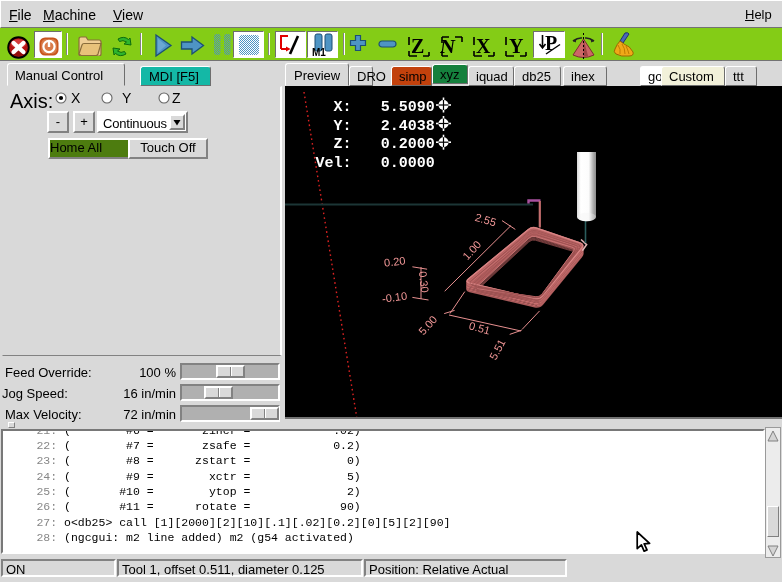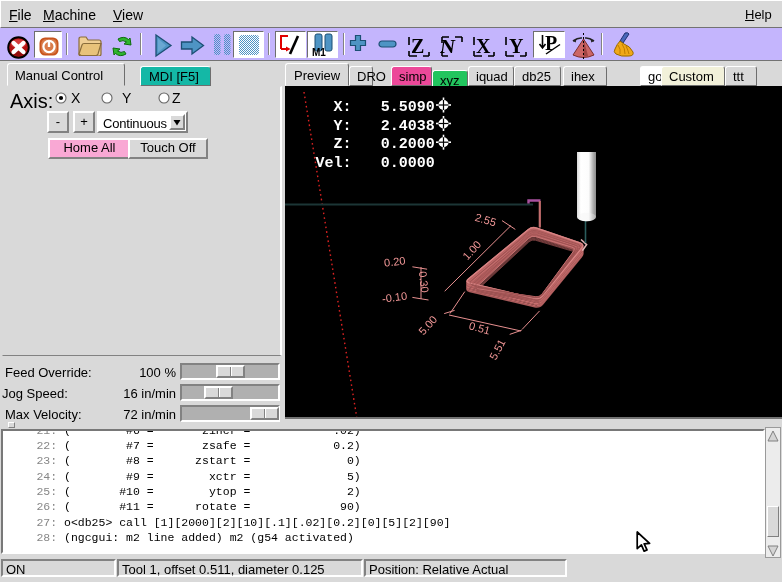--- a/index.html
+++ b/index.html
@@ -9,21 +9,21 @@
 </style></head>
 <body>
 
 <div class="abs" style="left:0;top:0;width:782px;height:28px;background:#d9d9d9;border-top:1px solid #fff;border-left:1px solid #fff;border-bottom:1px solid #737373">
   <span class="abs" style="font-size:14px;color:#000;left:8px;top:6px"><u>F</u>ile</span>
   <span class="abs" style="font-size:14px;color:#000;left:42px;top:6px"><u>M</u>achine</span>
   <span class="abs" style="font-size:14px;color:#000;left:112px;top:6px"><u>V</u>iew</span>
   <span class="abs" style="font-size:13px;color:#000;left:744px;top:6px"><u>H</u>elp</span>
 </div>
 
-<div class="abs" style="left:0;top:28px;width:782px;height:33px;background:#c4b5fd;border-bottom:1px solid #737373">
+<div class="abs" style="left:0;top:28px;width:782px;height:33px;background:#84cc16;border-bottom:1px solid #737373">
   
   <svg class="abs" style="left:6px;top:8px" width="25" height="24" viewBox="0 0 25 24">
     <circle cx="12.5" cy="11.5" r="10.3" fill="#b31313" stroke="#000" stroke-width="1.9"></circle>
     <ellipse cx="12.5" cy="7.8" rx="7.6" ry="4.6" fill="#d84040" opacity="0.9"></ellipse>
     <path d="M4.2 16 A 10.3 10.3 0 0 0 20.8 16 L 12.5 11.5 Z" fill="#8c0d0d" opacity="0.8"></path>
     <path d="M7.6 7 L17.4 16 M17.4 7 L7.6 16" stroke="#fff" stroke-width="4.4" stroke-linecap="round"></path>
   </svg>
   
   <div class="abs" style="left:34px;top:3px;width:28px;height:27px;background:#fff;border:1px solid;border-color:#6e6e6e #fff #fff #6e6e6e"></div>
   <svg class="abs" style="left:39px;top:9px" width="20" height="19" viewBox="0 0 20 19">
@@ -170,21 +170,21 @@
 
 <div class="abs rz" style="left:97px;top:111px;width:91px;height:22px;background:#fff">
   <span class="abs" style="left:4px;top:2.5px;font-size:13px;letter-spacing:-0.2px;color:#000">Continuous</span>
   <div class="abs rz" style="right:1px;top:1px;width:16px;height:16px;background:#d9d9d9">
     <svg width="12" height="11" style="position:absolute;left:0px;top:1px">
         <path d="M2.5 3 L9.5 3 L6 8.5 Z" fill="#000"></path>
       </svg>
   </div>
 </div>
 
-<div class="abs rz" style="left:48px;top:138px;width:83px;height:21px;background:#f9a8d4;text-align:center;font-size:13px;line-height:16px">Home All</div>
+<div class="abs rz" style="left:48px;top:138px;width:83px;height:21px;background:#4d7c0f;font-size:13px;line-height:16px">Home All</div>
 <div class="abs rz" style="left:128px;top:138px;width:80px;height:21px;background:#d9d9d9;text-align:center;font-size:13px;line-height:16px">Touch Off</div>
 
 <span class="abs t13" style="left:5px;top:365px">Feed Override:</span>
 <span class="abs t13" style="left:176px;top:365px;transform:translateX(-100%)">100 %</span>
 <div class="abs sk" style="left:180px;top:363px;width:100px;height:17px;background:#b0b0b0">
   <div class="abs" style="left:34px;top:0px;width:29px;height:13px;background:#d9d9d9;border:2px solid;border-color:#fff #828282 #828282 #fff">
       <div class="abs" style="left:12px;top:0;width:2px;height:9px;background:#828282;border-right:1px solid #fff"></div>
     </div>
 </div>
 <span class="abs t13" style="left:2px;top:386px">Jog Speed:</span>
@@ -201,24 +201,24 @@
       <div class="abs" style="left:12px;top:0;width:2px;height:9px;background:#828282;border-right:1px solid #fff"></div>
     </div>
 </div>
 
 <div class="abs" style="left:285px;top:63px;width:64px;height:23px;background:#d9d9d9;border:1px solid;border-color:#fff #6e6e6e #d9d9d9 #fff;border-radius:3px 3px 0 0">
     <span class="t13 abs" style="left:8px;top:4px">Preview</span>
   </div>
 <div class="abs" style="left:349px;top:66px;width:24px;height:20px;background:#d9d9d9;border:1px solid;border-color:#fff #6e6e6e #6e6e6e #fff;border-radius:3px 3px 0 0">
     <span class="t13 abs" style="left:7px;top:2px">DRO</span>
   </div>
-<div class="abs" style="left:391px;top:66px;width:41px;height:20px;background:#ec4899;border:1px solid;border-color:#fff #6e6e6e #6e6e6e #fff;border-radius:3px 3px 0 0">
+<div class="abs" style="left:391px;top:66px;width:41px;height:20px;background:#c2410c;border:1px solid;border-color:#fff #6e6e6e #6e6e6e #fff;border-radius:3px 3px 0 0">
     <span class="t13 abs" style="left:7px;top:2px">simp</span>
   </div>
-<div class="abs" style="left:432px;top:70px;width:36px;height:20px;background:#22c55e;border:1px solid;border-color:#fff #6e6e6e #6e6e6e #fff;border-radius:3px 3px 0 0">
+<div class="abs" style="left:432px;top:64px;width:36px;height:20px;background:#15803d;border:1px solid;border-color:#fff #6e6e6e #6e6e6e #fff;border-radius:3px 3px 0 0">
     <span class="t13 abs" style="left:7px;top:2px">xyz</span>
   </div>
 <div class="abs" style="left:468px;top:66px;width:46px;height:20px;background:#d9d9d9;border:1px solid;border-color:#fff #6e6e6e #6e6e6e #fff;border-radius:3px 3px 0 0">
     <span class="t13 abs" style="left:7px;top:2px">iquad</span>
   </div>
 <div class="abs" style="left:514px;top:66px;width:47px;height:20px;background:#d9d9d9;border:1px solid;border-color:#fff #6e6e6e #6e6e6e #fff;border-radius:3px 3px 0 0">
     <span class="t13 abs" style="left:7px;top:2px">db25</span>
   </div>
 <div class="abs" style="left:563px;top:66px;width:44px;height:20px;background:#d9d9d9;border:1px solid;border-color:#fff #6e6e6e #6e6e6e #fff;border-radius:3px 3px 0 0">
     <span class="t13 abs" style="left:7px;top:2px">ihex</span>

